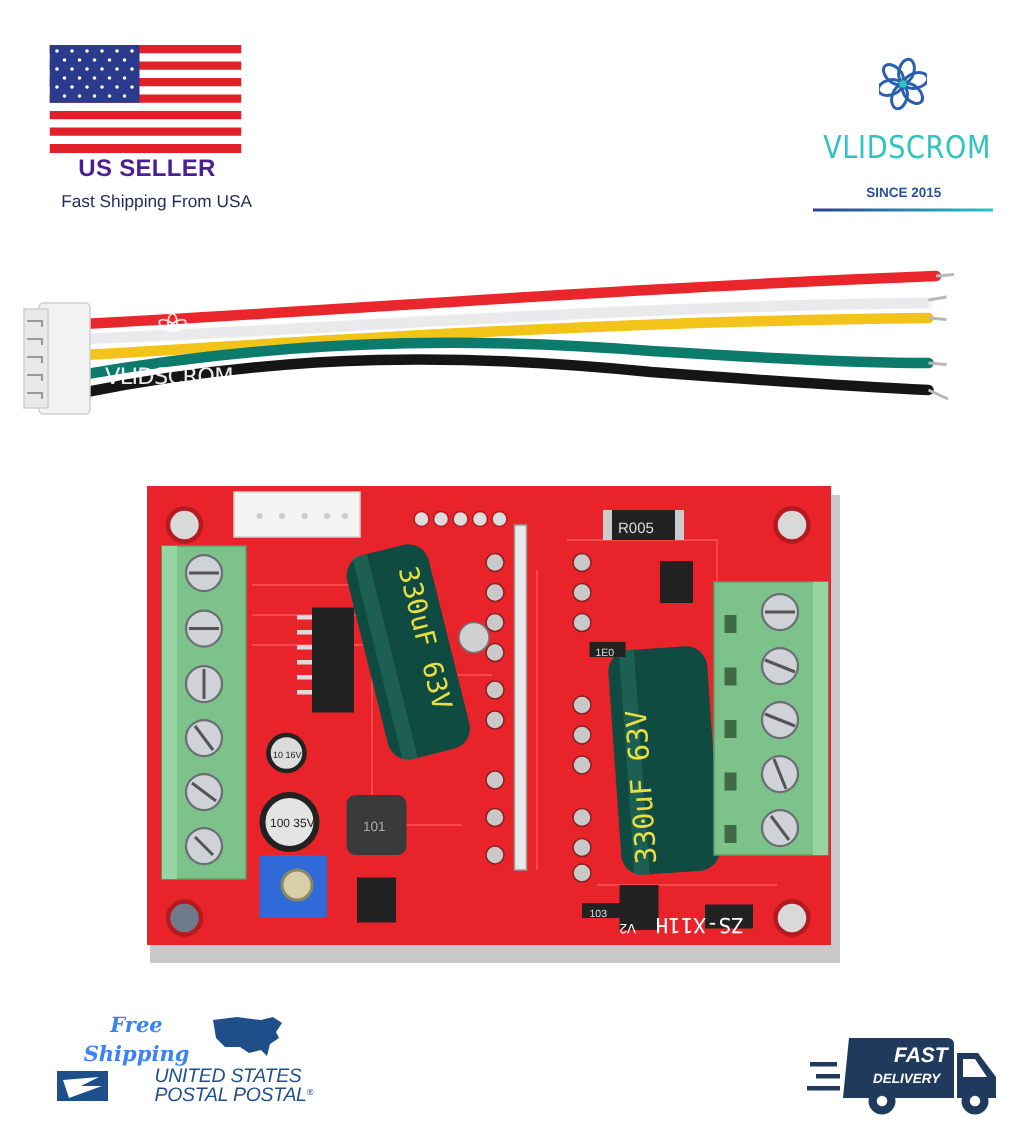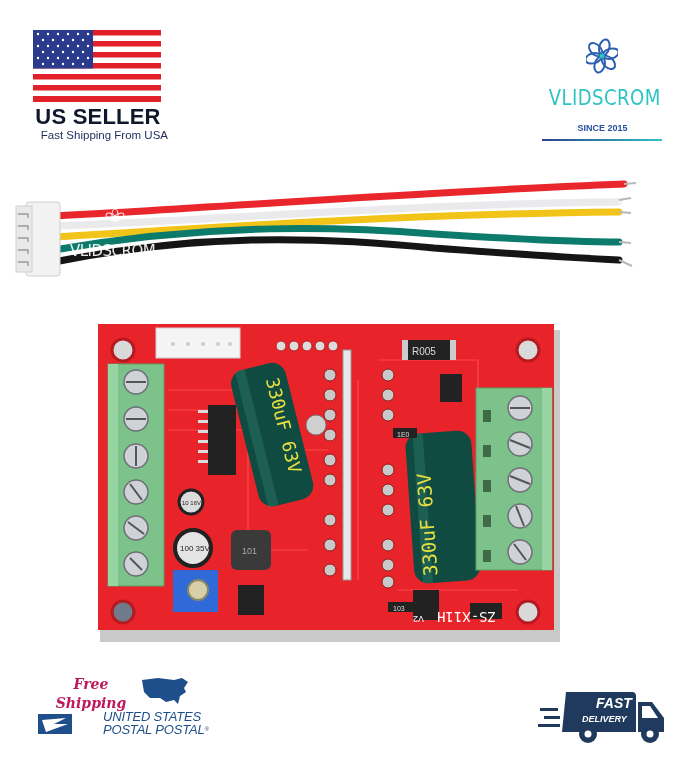--- a/index.html
+++ b/index.html
@@ -1,37 +1,37 @@
 <!DOCTYPE html>
 <html><head>
 <meta charset="utf-8">
 <style>
   html,body{margin:0;padding:0;background:#ffffff;}
   body{width:683px;height:762px;position:relative;overflow:hidden;font-family:"Liberation Sans",sans-serif;}
   .abs{position:absolute;}
 
   
   .flag{left:33px;top:30px;width:128px;height:72px;}
-  .us-seller{left:33px;top:104px;width:130px;font-weight:bold;font-size:22px;color:#0f172a;letter-spacing:0.2px;text-align:center;}
+  .us-seller{left:33px;top:104px;width:130px;font-weight:bold;font-size:16px;color:#4c1d95;letter-spacing:0.2px;text-align:center;}
   .fast-ship{left:28px;top:129px;width:140px;font-size:11.5px;color:#1f2a5c;text-align:right;}
 
   
   .brand-icon{left:586px;top:38px;width:32px;height:36px;}
   .brand-name{left:540px;top:86px;width:125px;text-align:center;font-family:"DejaVu Sans",sans-serif;font-size:21px;color:#2ec4c4;letter-spacing:0.5px;transform:scaleX(0.86);}
   .since{left:545px;top:123px;width:115px;text-align:center;font-size:9px;font-weight:bold;color:#2a4fa0;}
   .brand-line{left:542px;top:139px;width:120px;height:2px;background:linear-gradient(90deg,#2b3f8f,#2ec4c4);}
 
   
   .cable{left:14px;top:172px;width:650px;height:115px;}
 
   
   .board{left:98px;top:320px;width:462px;height:322px;}
 
   
-  .fs-text{left:36px;top:675px;width:110px;font-family:"DejaVu Serif",serif;font-style:italic;font-weight:bold;color:#be185d;font-size:14px;text-align:center;line-height:19px;}
+  .fs-text{left:36px;top:675px;width:110px;font-family:"DejaVu Serif",serif;font-style:italic;font-weight:bold;color:#3b82f6;font-size:14px;text-align:center;line-height:19px;}
   .usmap{left:140px;top:676px;width:50px;height:30px;}
   .usps-eagle{left:38px;top:712px;width:34px;height:24px;}
   .usps-text{left:75px;top:710px;font-weight:normal;font-style:italic;color:#1f4f8a;font-size:13px;line-height:13px;letter-spacing:-0.2px;margin-left:28px;}
 
   
   .truck{left:538px;top:686px;width:128px;height:60px;}
 </style>
 </head>
 <body>
 

